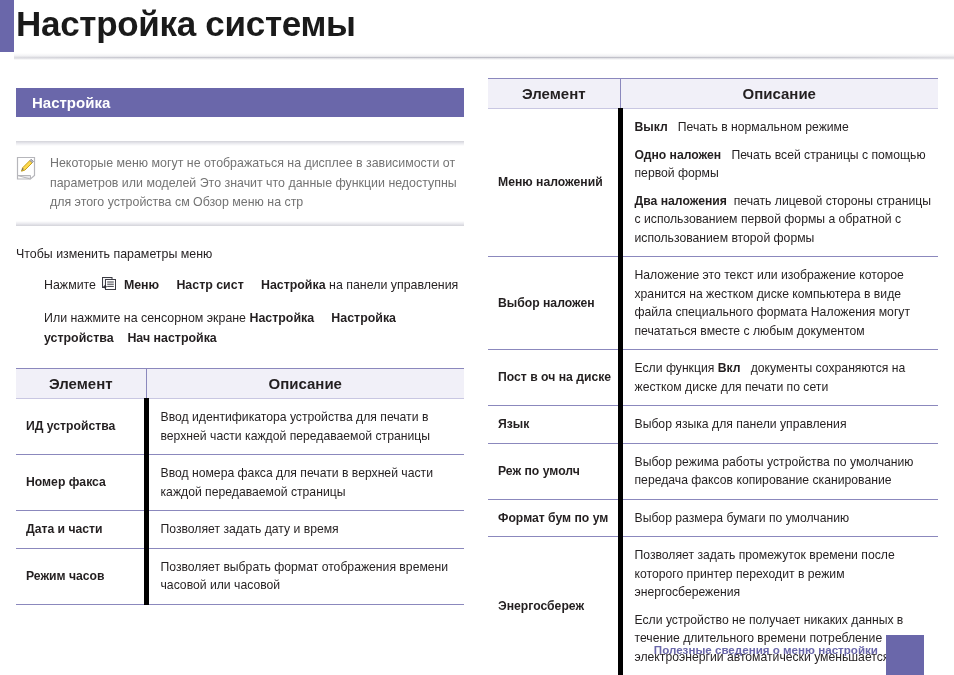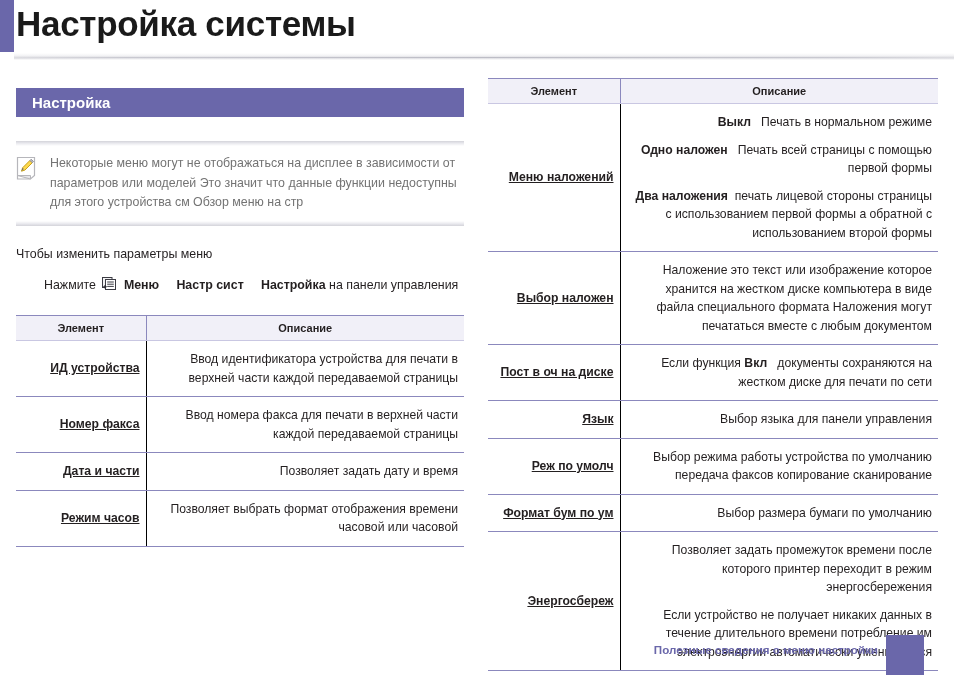--- a/index.html
+++ b/index.html
@@ -153,47 +153,46 @@
   table.doc {
     border-collapse: collapse;
     width: 100%;
     table-layout: fixed;
   }
   table.doc th,
   table.doc td {
     border-top: 1px solid #8b88bd;
     border-bottom: 1px solid #8b88bd;
     vertical-align: middle;
-    text-align: right;
+    text-align: left;
   }
   table.doc thead th {
     background: #f1f0f8;
-    font-size: 11px;
+    font-size: 15px;
     font-weight: bold;
     text-align: center;
     padding: 6px 4px;
     color: #231f20;
     border-top: 1px solid #8b88bd;
     border-bottom: 1px solid #c9c7e2;
   }
   table.doc thead th.c1 {
     border-right: 1px solid #8b88bd;
   }
   table.doc tbody td {
     border-top: 0;
     border-bottom: 1px solid #8b88bd;
     padding: 9px 6px 9px 10px;
     font-size: 12.2px;
     line-height: 18.5px;
   }
   table.doc tbody td.c1 {
     font-weight: bold;
-    border-right: 1px solid #000000;
+    border-right: 5px solid #000000;
     padding-left: 10px;
-    text-decoration: underline;
   }
   table.doc tbody td.c2 {
     padding-left: 12px;
   }
   table.doc tbody td p {
     margin: 0 0 9px 0;
   }
   table.doc tbody td p:last-child { margin-bottom: 0; }
   table.doc tbody td b { font-weight: bold; }
 
@@ -272,20 +271,28 @@
         </svg>
       </span>
       <b>Меню</b>
       <span>&nbsp;&nbsp;&nbsp;</span>
       <b>Настр  сист</b>
       <span>&nbsp;&nbsp;&nbsp;</span>
       <b>Настройка</b>
       <span>на панели управления</span>
     </div>
 
+    <div class="step">
+      <span>Или нажмите на сенсорном экране</span>
+      <b>Настройка</b>
+      <span>&nbsp;&nbsp;&nbsp;</span>
+      <b>Настройка устройства</b>
+      <span>&nbsp;&nbsp;</span>
+      <b>Нач  настройка</b>
+    </div>
 
   </div>
 
   <table class="doc tbl-left">
     <colgroup>
         <col class="c1">
         <col class="c2">
       </colgroup>
     <thead>
       <tr>

